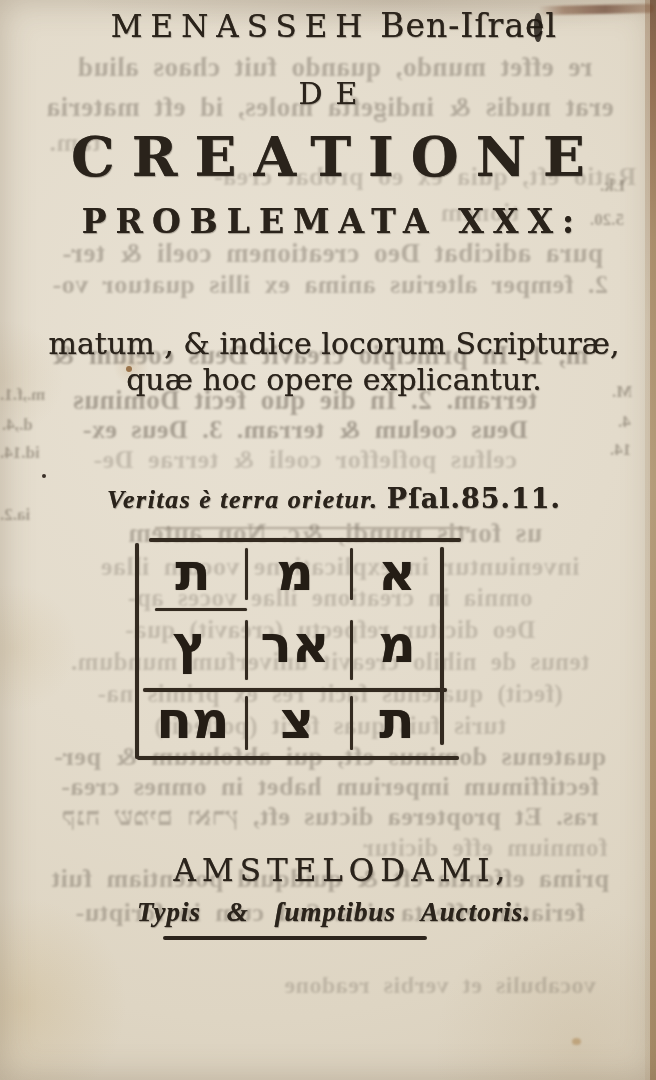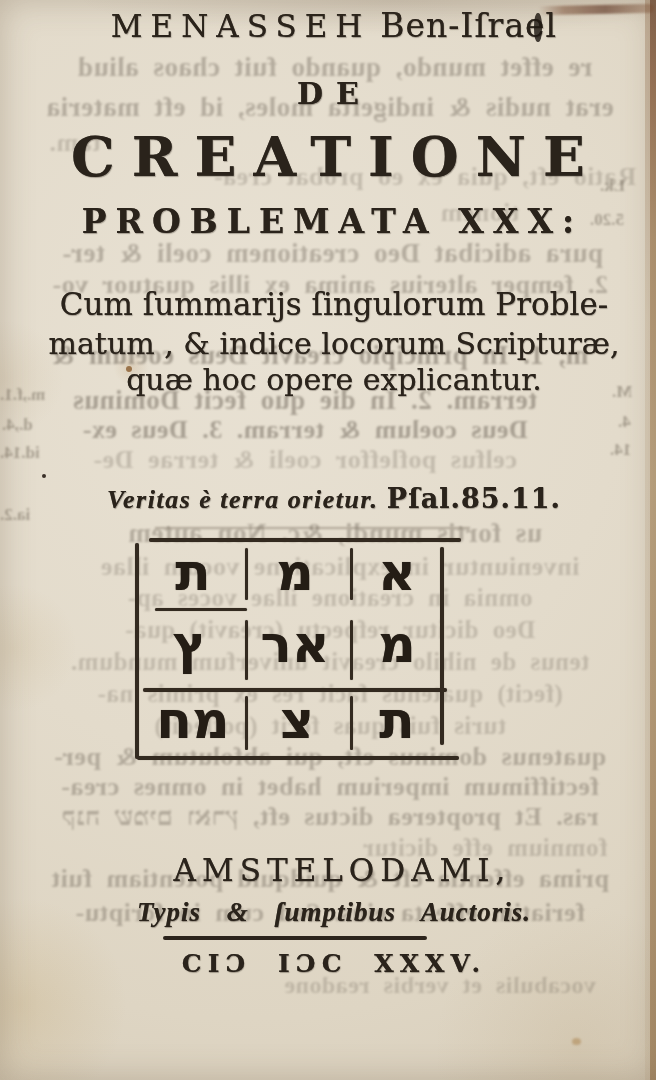--- a/index.html
+++ b/index.html
@@ -48,21 +48,21 @@
   
   .ink{
     position:absolute;left:0;right:0;text-align:center;color:#2a231b;
     text-shadow:0 0 .6px rgba(42,35,27,.65), .6px .6px .9px rgba(42,35,27,.35);
     white-space:nowrap;
     padding-left:12px;
   }
   .author{top:6px;font-size:31px;}
   .author .caps{letter-spacing:8px;}
   .author .rest{font-size:33px;letter-spacing:1px;}
-  .line-de{top:76px;font-size:30px;letter-spacing:13px;padding-left:13px;font-weight:bold;}
+  .line-de{top:76px;font-size:30px;letter-spacing:13px;padding-left:13px;}
   .line-main{top:124px;font-size:55px;letter-spacing:17px;padding-left:17px;font-weight:700;}
   .line-sub{top:202px;font-size:33px;letter-spacing:9px;padding-left:9px;font-weight:700;}
   .sum1{top:286px;font-size:31px;}
   .sum2{top:326px;font-size:30px;}
   .sum3{top:362px;font-size:30px;}
   .motto{top:483px;font-size:26px;}
   .motto .it{font-style:italic;letter-spacing:1.5px;font-family:"Liberation Serif",serif;font-weight:700;}
   .motto .rom{font-size:27px;letter-spacing:1px;font-weight:700;}
   .city{top:852px;font-size:31px;letter-spacing:6px;padding-left:6px;margin-left:23px;}
   .publisher{top:897px;font-size:27px;font-style:italic;word-spacing:18px;letter-spacing:1px;font-family:"Liberation Serif",serif;font-weight:700;}
@@ -134,21 +134,20 @@
   <div class="ink author">
     <span class="caps">MENASSEH</span>
     <span class="rest">Ben-Iſrael</span>
   </div>
   <div class="ink-blot" style="left:534px;top:13px;width:8px;height:29px;border-radius:45%;"></div>
 
   <div class="ink line-de">DE</div>
   <div class="ink line-sub">PROBLEMATA XXX:</div>
   <div class="ink line-main">CREATIONE</div>
 
-  <div class="ink sum1">Cum ſummarijs ſingulorum Proble-</div>
   <div class="ink sum2">matum , &amp; indice locorum Scripturæ,</div>
   <div class="ink sum3">quæ hoc opere explicantur.</div>
 
   <div class="ink motto">
     <span class="it">Veritas è terra orietur.</span>
     <span class="rom">Pſal.85.11.</span>
   </div>
 
   <div class="htable">
     <div class="trule" style="left:14px;top:0;width:312px;height:4px;"></div>
@@ -172,16 +171,15 @@
     <span class="heb" style="left:160px;top:80px;">אר</span>
     <span class="heb" style="left:55px;top:80px;">ץ</span>
     <span class="heb" style="left:262px;top:156px;">ת</span>
     <span class="heb" style="left:162px;top:156px;">צ</span>
     <span class="heb" style="left:58px;top:156px;">מח</span>
   </div>
 
   <div class="ink city">AMSTELODAMI,</div>
   <div class="ink publisher">Typis &amp; ſumptibus Auctoris.</div>
   <div class="imprint-rule"></div>
-  <div class="ink date">CIƆ IƆC XXXV.</div>
 
   <div class="edge-vignette"></div>
 </div>
 
 </body></html>

